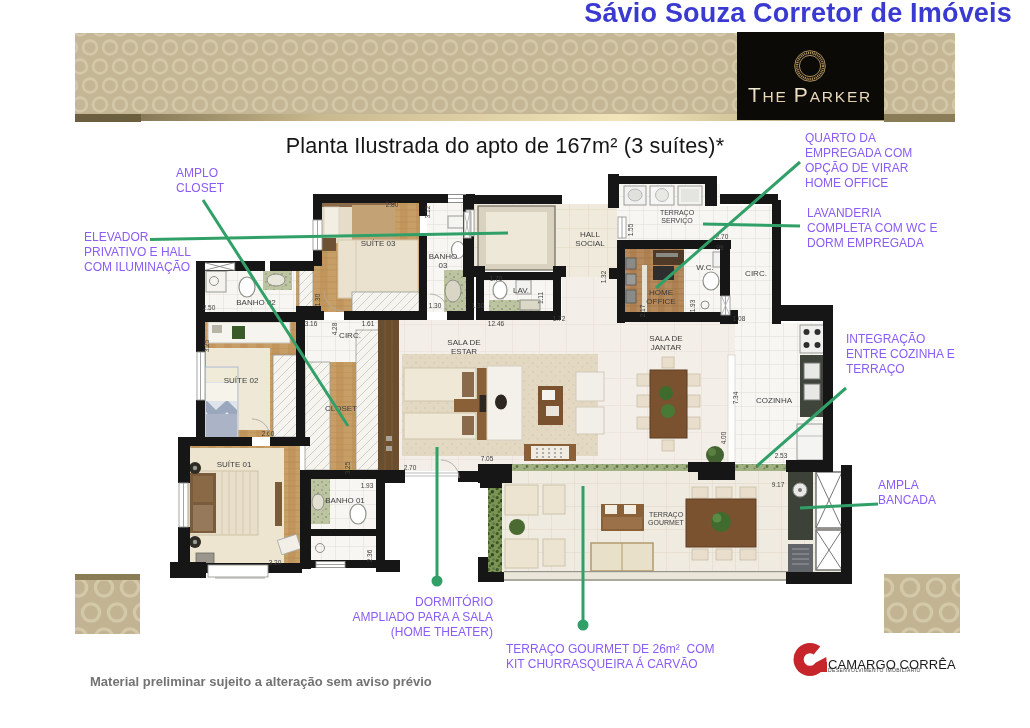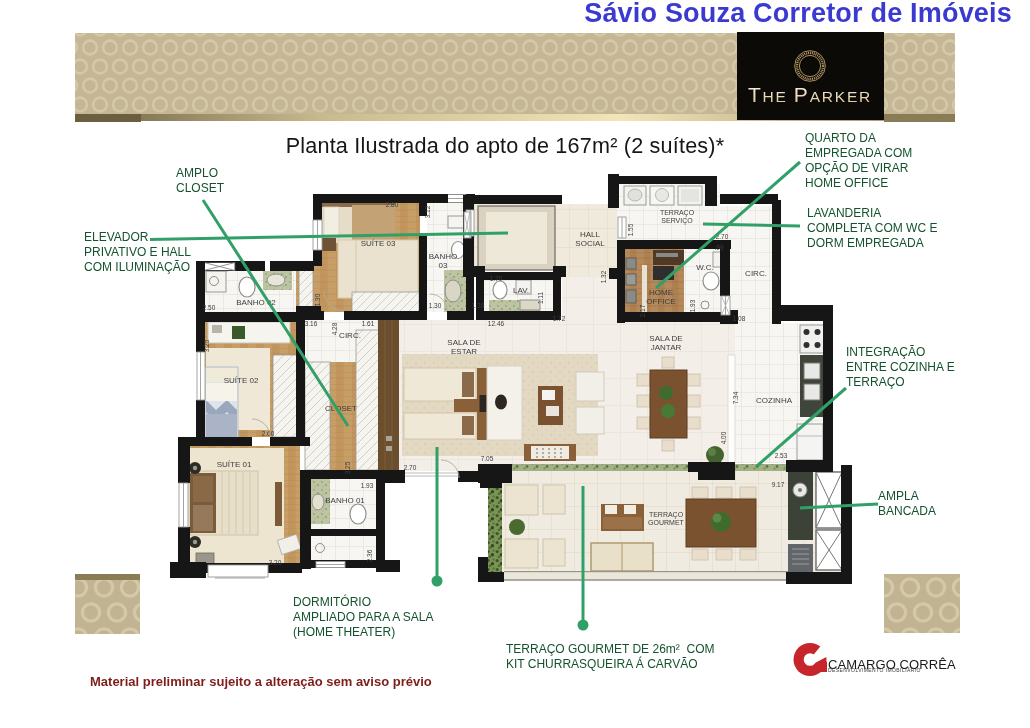--- a/index.html
+++ b/index.html
@@ -1,32 +1,32 @@
 <!DOCTYPE html>
 <html><head><meta charset="utf-8">
 <style>
 html,body{margin:0;padding:0;background:#fff}
 body{width:1030px;height:728px;position:relative;overflow:hidden;font-family:"Liberation Sans",sans-serif}
-.lbl{position:absolute;color:#14532d;font-size:12px;line-height:15px;letter-spacing:0}
+.lbl{position:absolute;color:#8b5cf6;font-size:12px;line-height:15px;letter-spacing:0}
 #bluetitle{position:absolute;top:-2px;left:0;width:1012px;text-align:right;color:#3a3ad0;font-weight:bold;font-size:27px;letter-spacing:0.2px}
 #maintitle{position:absolute;top:132.5px;left:0;width:1010px;text-align:center;color:#161616;font-size:21.6px;letter-spacing:0.2px}
-#material{position:absolute;top:674px;left:90px;color:#7f1d1d;font-weight:bold;font-size:13px}
+#material{position:absolute;top:674px;left:90px;color:#737373;font-weight:bold;font-size:13px}
 #camtxt1{position:absolute;top:657px;left:828px;color:#1a1a1a;font-weight:normal;font-size:13px;letter-spacing:0.1px}
 #camtxt2{position:absolute;top:667.2px;left:828px;color:#3a3a3a;font-size:5px;letter-spacing:0.42px}
 </style></head>
 <body>
 <div id="bluetitle">Sávio Souza Corretor de Imóveis</div>
-<div id="maintitle">Planta Ilustrada do apto de 167m² (2 suítes)*</div>
+<div id="maintitle">Planta Ilustrada do apto de 167m² (3 suítes)*</div>
 <div class="lbl" style="left:176px;top:166px">AMPLO<br>CLOSET</div>
 <div class="lbl" style="left:84px;top:230px">ELEVADOR<br>PRIVATIVO E HALL<br>COM ILUMINAÇÃO</div>
 <div class="lbl" style="left:805px;top:131px">QUARTO DA<br>EMPREGADA COM<br>OPÇÃO DE VIRAR<br>HOME OFFICE</div>
 <div class="lbl" style="left:807px;top:206px">LAVANDERIA<br>COMPLETA COM WC E<br>DORM EMPREGADA</div>
-<div class="lbl" style="left:846px;top:345px">INTEGRAÇÃO<br>ENTRE COZINHA E<br>TERRAÇO</div>
-<div class="lbl" style="left:878px;top:489px">AMPLA<br>BANCADA</div>
-<div class="lbl" style="left:293px;top:595px;width:200px;">DORMITÓRIO<br>AMPLIADO PARA A SALA<br>(HOME THEATER)</div>
+<div class="lbl" style="left:846px;top:332px">INTEGRAÇÃO<br>ENTRE COZINHA E<br>TERRAÇO</div>
+<div class="lbl" style="left:878px;top:478px">AMPLA<br>BANCADA</div>
+<div class="lbl" style="left:293px;top:595px;width:200px;text-align:right">DORMITÓRIO<br>AMPLIADO PARA A SALA<br>(HOME THEATER)</div>
 <div class="lbl" style="left:506px;top:642px">TERRAÇO GOURMET DE 26m²&nbsp;&nbsp;COM<br>KIT CHURRASQUEIRA Á CARVÃO</div>
 <div id="material">Material preliminar sujeito a alteração sem aviso prévio</div>
 <div id="camtxt1">CAMARGO CORRÊA</div>
 <div id="camtxt2">DESENVOLVIMENTO IMOBILIÁRIO</div>
 <svg id="art" width="1030" height="728" viewBox="0 0 1030 728" style="position:absolute;left:0;top:0">
 <defs>
 <pattern id="rings" width="20" height="38" patternUnits="userSpaceOnUse">
 <rect width="20" height="38" fill="#c5b795"></rect>
 <circle cx="10" cy="9.5" r="6.9" fill="none" stroke="#d4c8a9" stroke-width="2.7"></circle>
 <circle cx="0" cy="28.5" r="6.9" fill="none" stroke="#d4c8a9" stroke-width="2.7"></circle>

